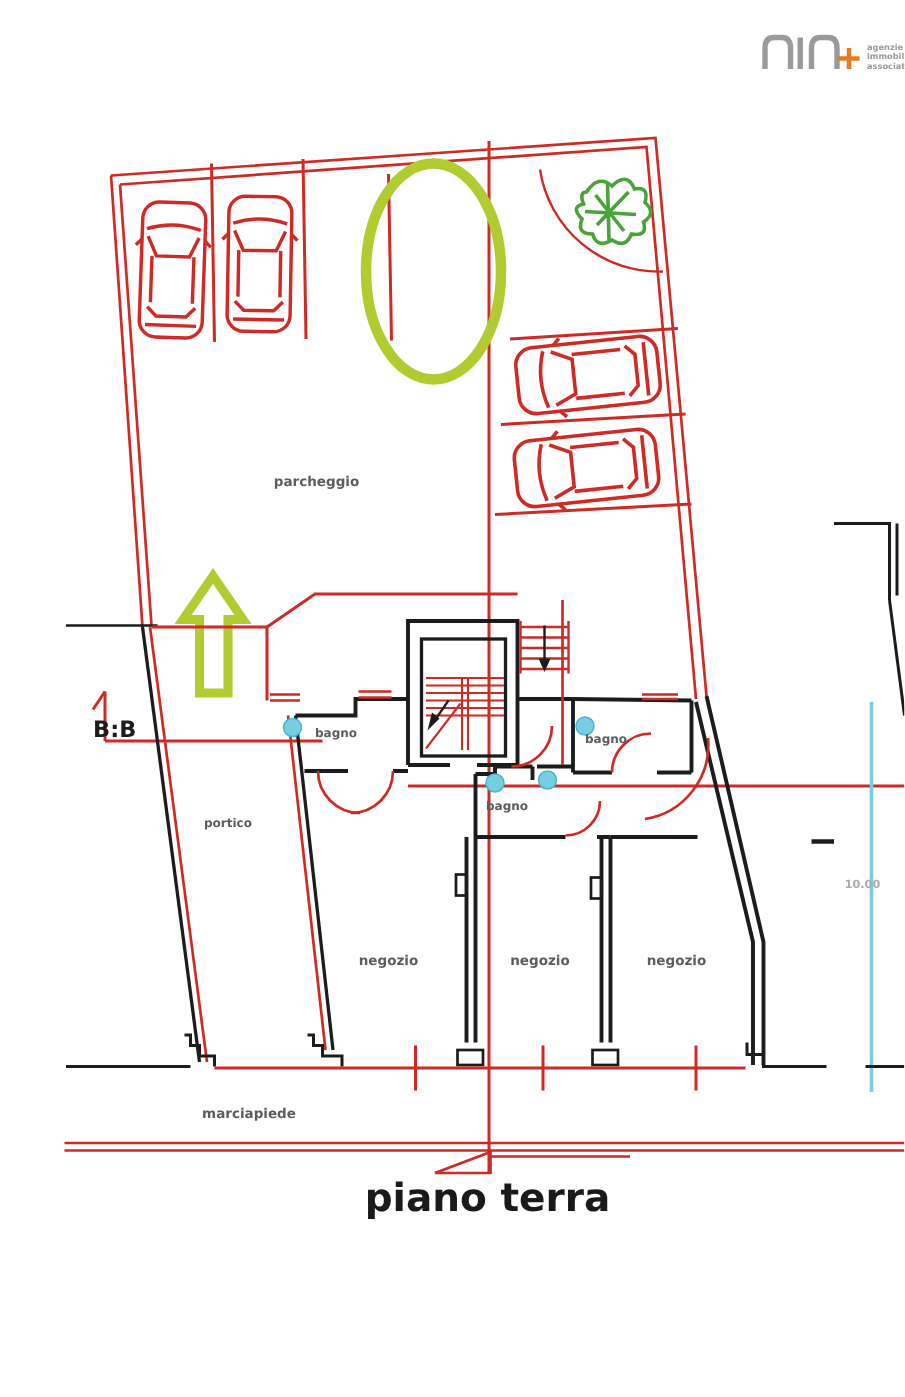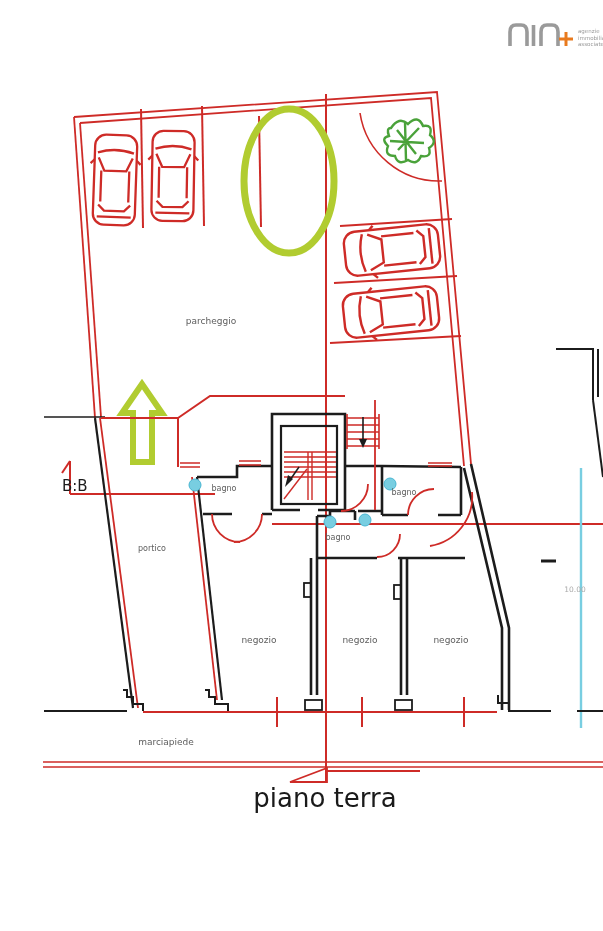--- a/index.html
+++ b/index.html
@@ -2,20 +2,21 @@
 <html><head>
 <meta charset="utf-8">
 <style>
   html,body{margin:0;padding:0;background:#fff;}
   .canvas{
     position:relative;
     width:603px;height:931px;
     background:#fff;
     font-family:"DejaVu Sans", sans-serif;
     overflow:hidden;
+    font-weight:bold;
   }
   svg{position:absolute;left:0;top:0;}
   svg text{font-family:"DejaVu Sans", sans-serif;}
   .room-label{fill:#5d5d5d;font-size:9px;}
   .small-label{fill:#5d5d5d;font-size:8px;}
 </style>
 </head>
 <body>
 
 <div class="canvas">

